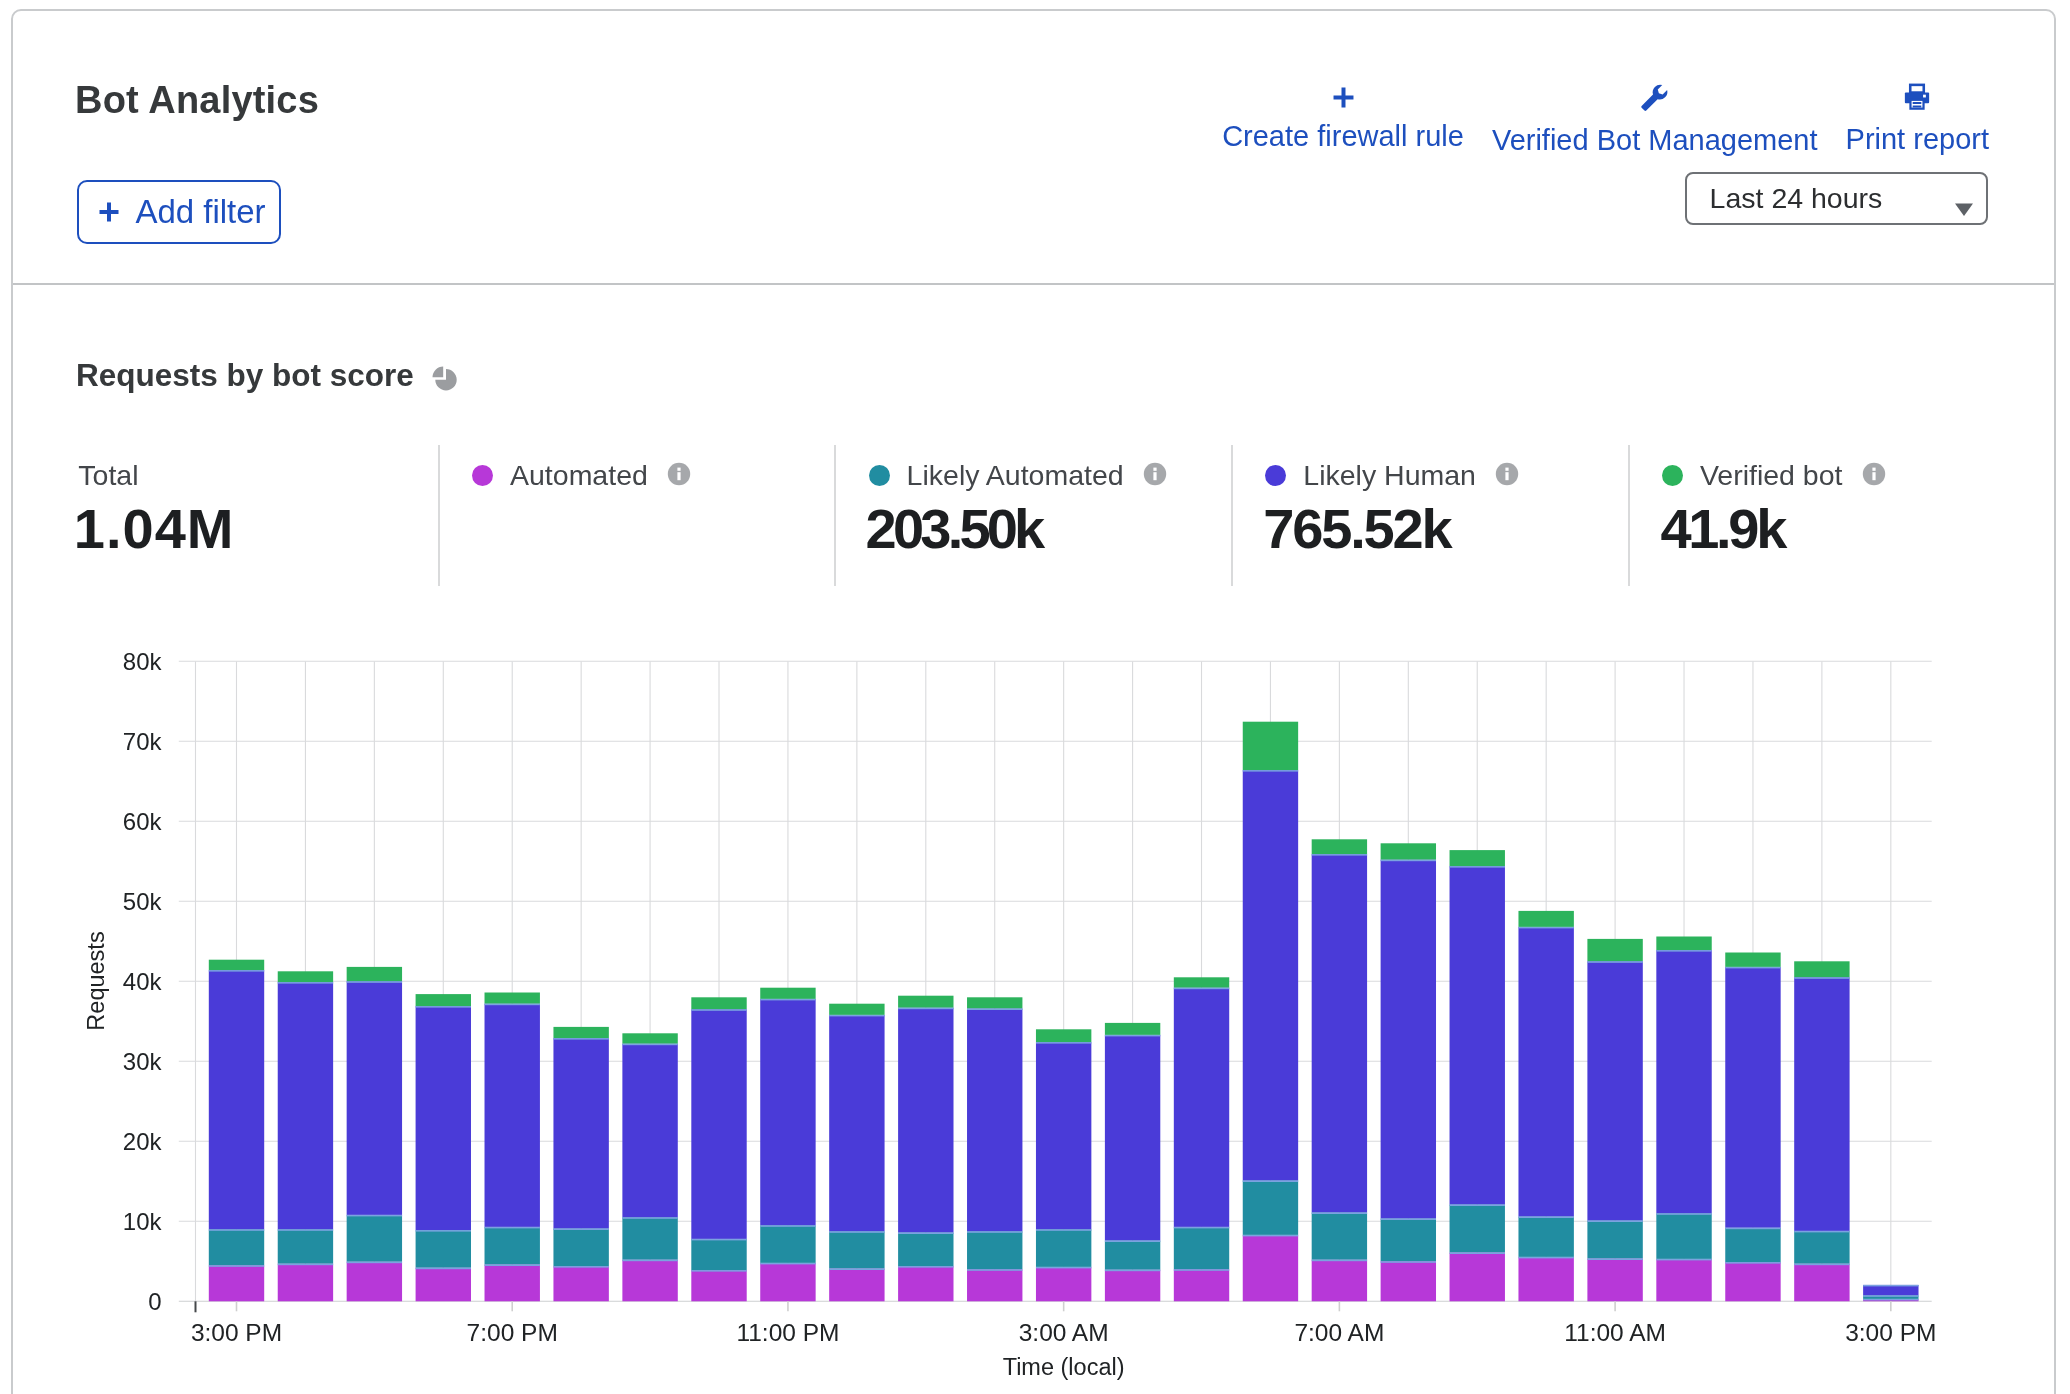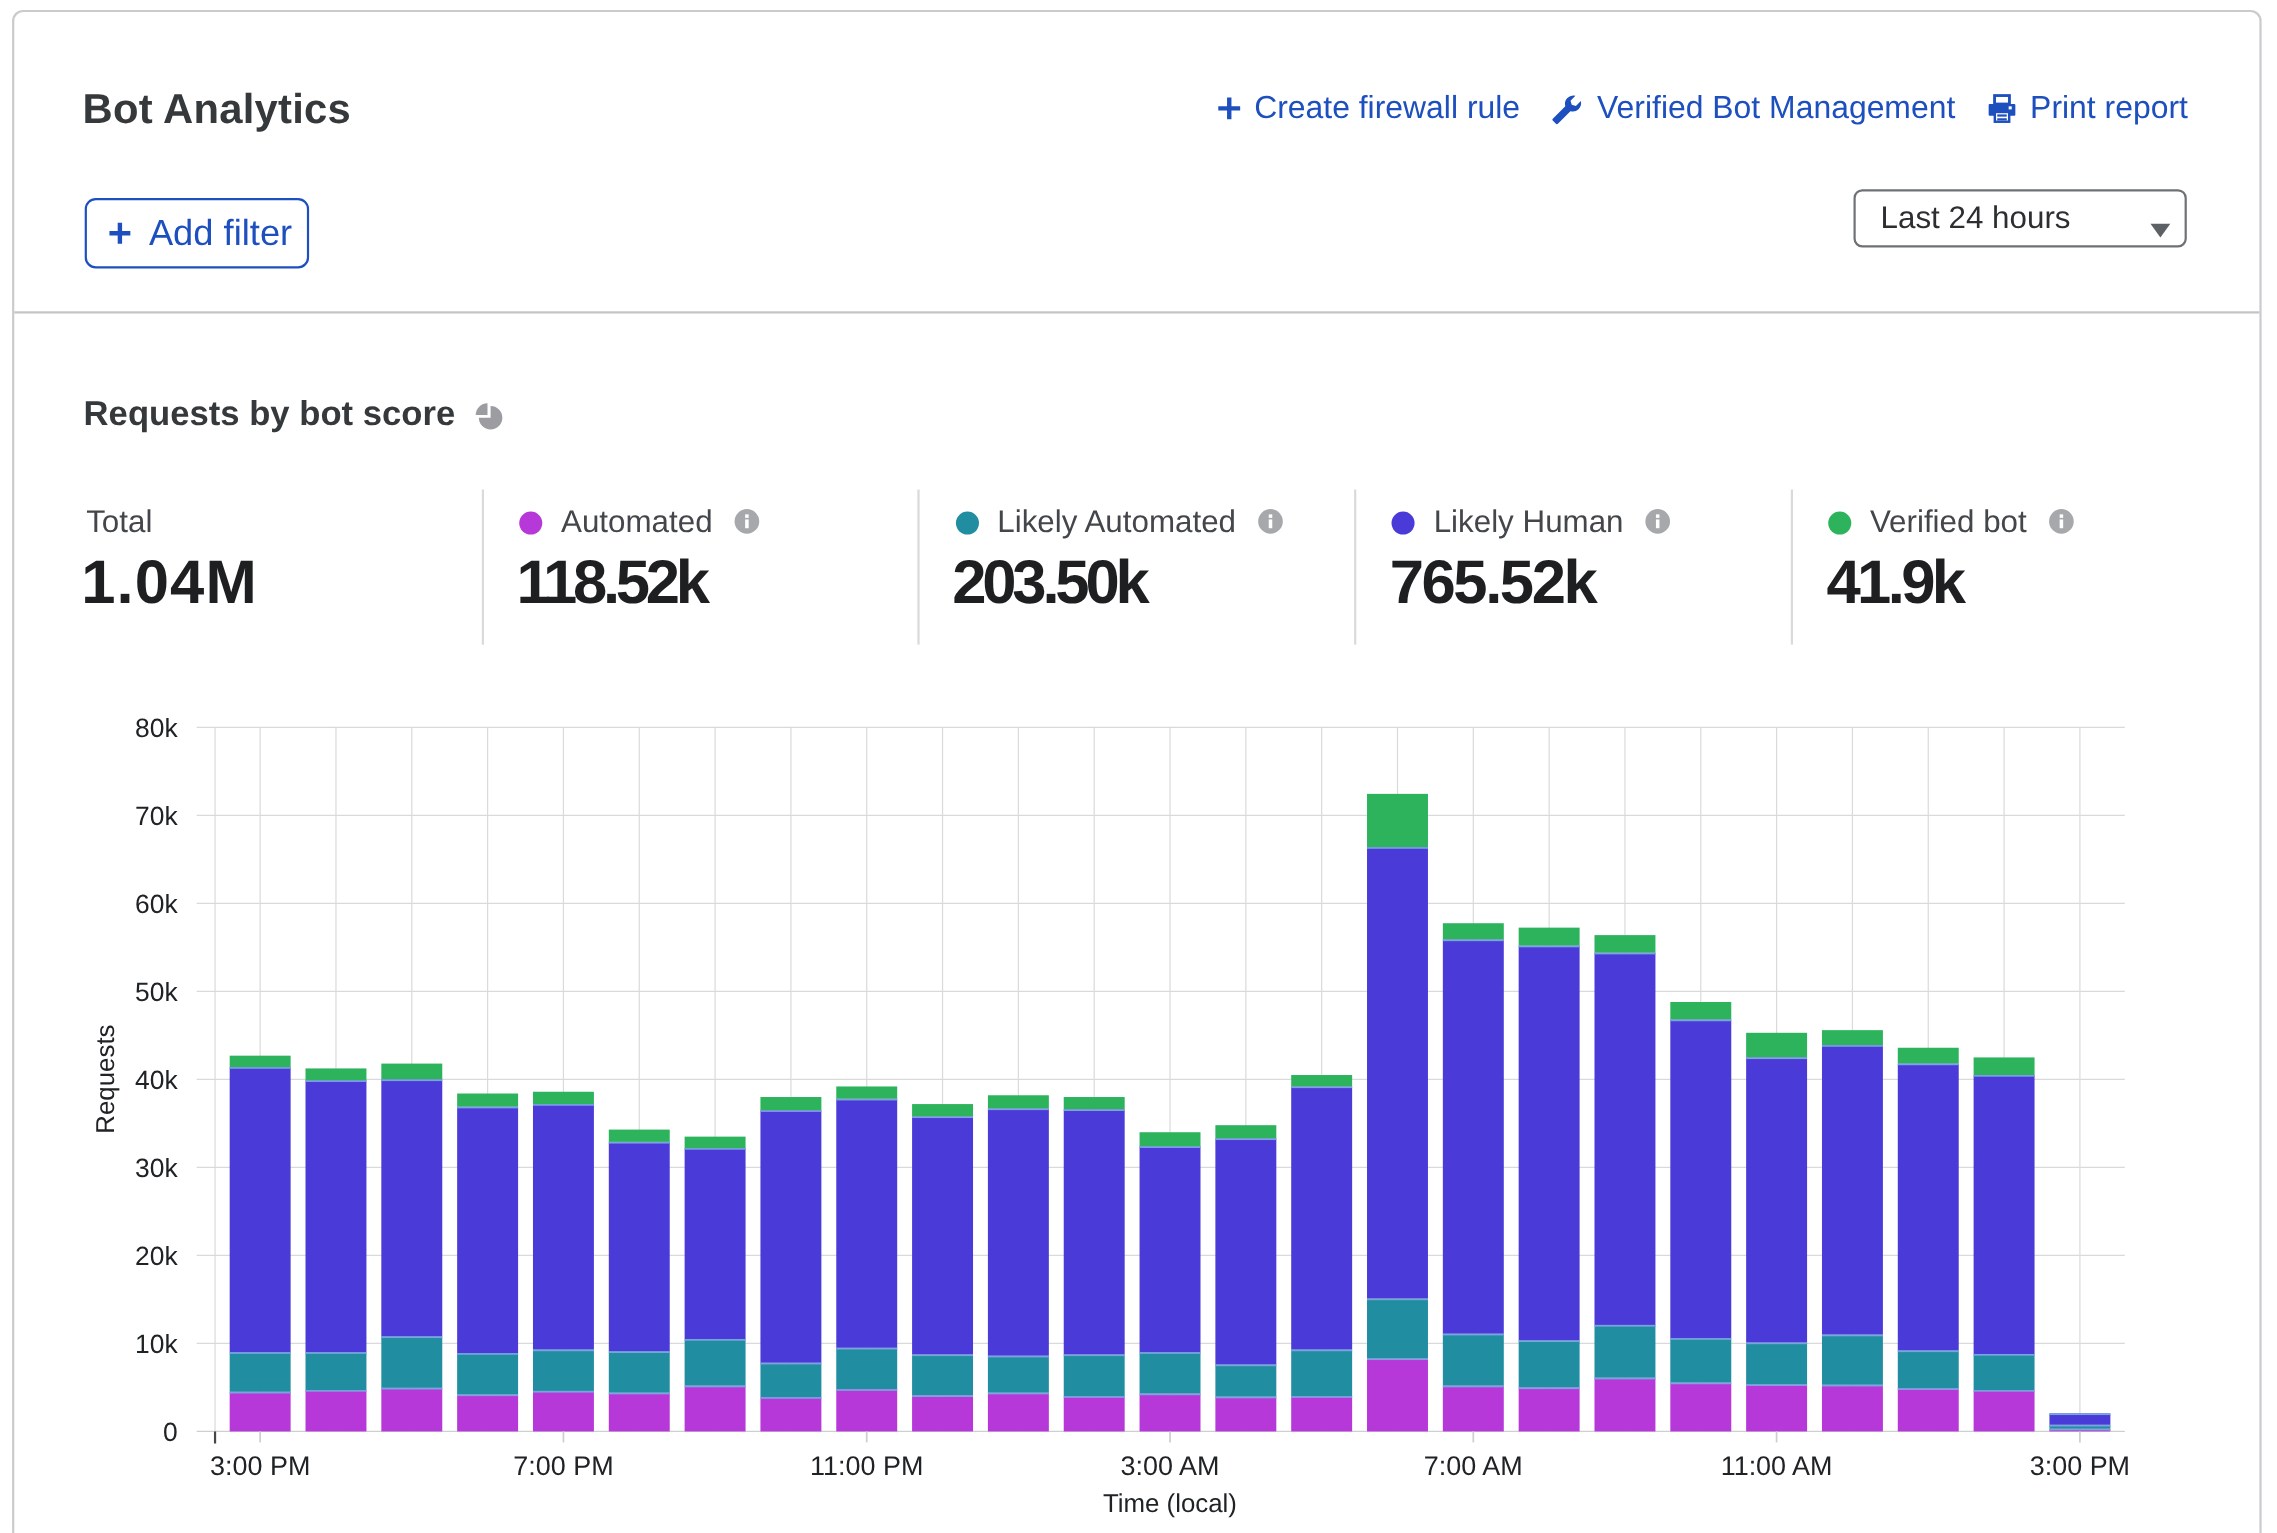--- a/index.html
+++ b/index.html
@@ -5,21 +5,21 @@
 html,body { width:2070px; height:1394px; background:#fff;
   font-family:"Liberation Sans", sans-serif; overflow:hidden; position:relative; }
 .card { position:absolute; left:11px; top:9px; width:2045px; height:1480px;
   border:2px solid #c9cbcd; border-radius:10px; background:#fff; }
 .hdr { position:absolute; left:0; top:0; width:100%; height:274px;
   border-bottom:2px solid #c2c4c6; }
 .title { position:absolute; left:75px; top:79px; font-size:38px; font-weight:bold;
   color:#36393b; letter-spacing:0.2px; }
 .links { position:absolute; right:81px; top:82px; display:flex; align-items:center;
   gap:28px; color:#1d4fbe; font-size:29px; }
-.link { display:flex; align-items:center; gap:12px; }
+.link { display:flex; align-items:center; gap:12px;flex-direction:column; }
 .btn { position:absolute; left:77px; top:180px; padding-left:6px; width:204px; height:64px;
   border:2.5px solid #1d4fbe; border-radius:10px; display:flex; align-items:center;
   justify-content:center; gap:15px; color:#1d4fbe; font-size:33px; }
 .select { position:absolute; left:1684.6px; top:172.3px; width:303px; height:53px;
   border:2px solid #6e7175; border-radius:8px; display:flex; align-items:center;
   color:#2c2e30; font-size:30px; }
 .select span { margin-left:23px; font-size:28.5px; }
 .select svg { position:absolute; right:12px; top:27.5px; }
 .h2row { position:absolute; left:76px; top:356.5px; display:flex; align-items:flex-start; gap:13px; }
 .h2 { font-size:31.5px; font-weight:bold; color:#36393b; }
@@ -91,21 +91,20 @@
 <div class="stat" style="left:472.0px">
     <div class="stat-top">
       <span class="dot" style="background:#b738d8"></span>
       <span class="stat-label">Automated</span>
       <svg width="24" height="24" viewBox="0 0 24 24" style="flex:none;margin-left:2px;position:relative;top:-1.5px">
         <circle cx="12" cy="12" r="11.2" fill="#a6a8ab"></circle>
         <rect x="10.4" y="10.2" width="3.2" height="8" fill="#fff"></rect>
         <rect x="10.4" y="5.6" width="3.2" height="3.2" fill="#fff"></rect>
       </svg>
     </div>
-    <div class="stat-num" style="letter-spacing:-3.9px;margin-left:-2.5px">118.52k</div>
   </div>
 <div class="stat" style="left:868.6px">
     <div class="stat-top">
       <span class="dot" style="background:#218da1"></span>
       <span class="stat-label">Likely Automated</span>
       <svg width="24" height="24" viewBox="0 0 24 24" style="flex:none;margin-left:2px;position:relative;top:-1.5px">
         <circle cx="12" cy="12" r="11.2" fill="#a6a8ab"></circle>
         <rect x="10.4" y="10.2" width="3.2" height="8" fill="#fff"></rect>
         <rect x="10.4" y="5.6" width="3.2" height="3.2" fill="#fff"></rect>
       </svg>

